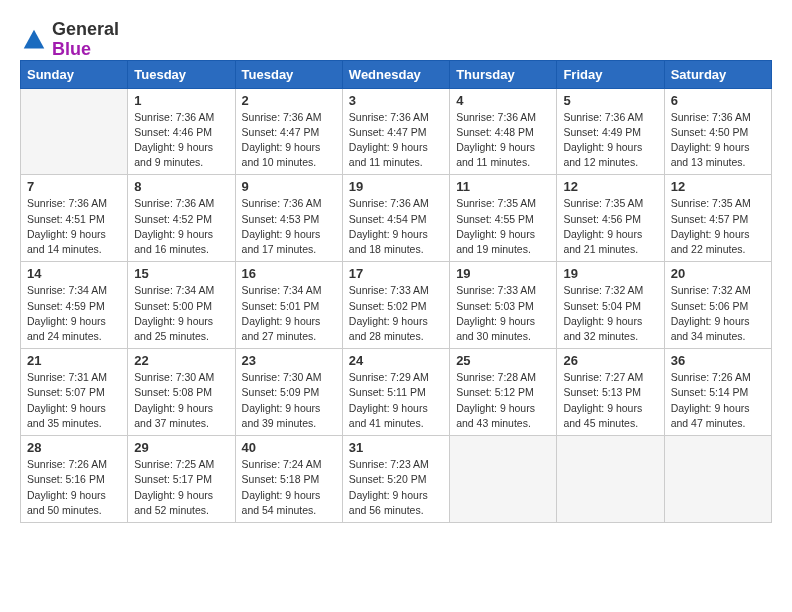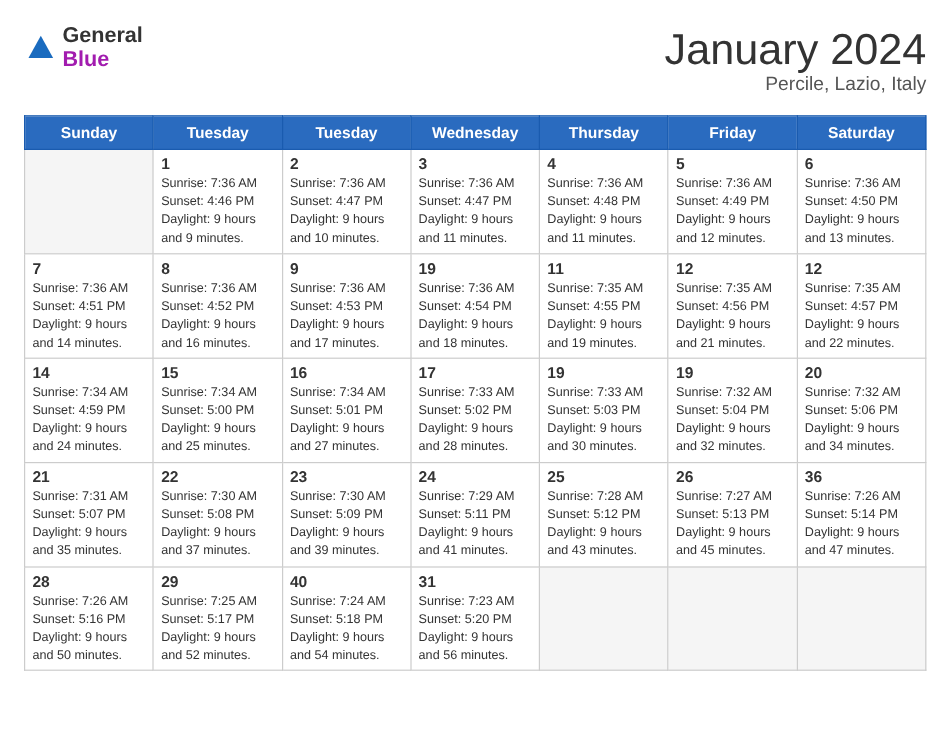--- a/index.html
+++ b/index.html
@@ -7,21 +7,21 @@
       font-family: Arial, sans-serif;
       background: #fff;
       width: 792px;
       min-height: 612px;
       padding: 20px;
     }
     .header {
       display: flex;
       justify-content: space-between;
       align-items: flex-start;
-      margin-bottom: 16px;
+      margin-bottom: 0;
     }
     .logo {
       display: flex;
       align-items: center;
       gap: 4px;
     }
     .logo-text {
       display: flex;
       flex-direction: column;
       line-height: 1.1;
@@ -43,21 +43,21 @@
       color: #555;
     }
     table {
       width: 100%;
       border-collapse: collapse;
       table-layout: fixed;
     }
     th {
       background-color: #2a6bbf;
       color: white;
-      text-align: center;
+      text-align: left;
       padding: 6px 6px;
       font-size: 13px;
       font-weight: bold;
       border: 1px solid #1a5baf;
     }
     td {
       border: 1px solid #ccc;
       vertical-align: top;
       padding: 4px 6px;
       font-size: 10.5px;
@@ -87,24 +87,20 @@
 <div class="header">
   <div class="logo">
     <svg class="logo-icon" viewBox="0 0 30 30">
       <polygon points="15,4 26,24 4,24" fill="#1a6bbf"></polygon>
     </svg>
     <div class="logo-text">
       <span style="font-size:18px;font-weight:bold;color:#333;">General</span>
       <span style="font-size:18px;font-weight:bold;color:#a21caf;">Blue</span>
     </div>
   </div>
-  <div class="title-block">
-    <div class="month-title">January 2024</div>
-    <div class="location-title">Percile, Lazio, Italy</div>
-  </div>
 </div>
 
 <table>
   <thead>
     <tr>
     <th>Sunday</th>
         <th>Tuesday</th>
         <th>Tuesday</th>
         <th>Wednesday</th>
         <th>Thursday</th>

